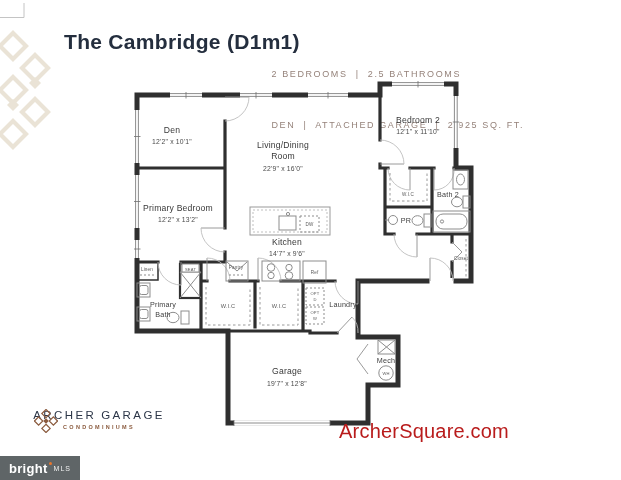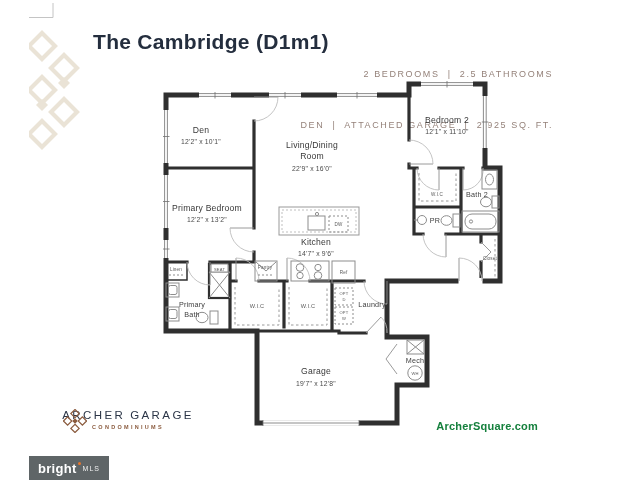--- a/index.html
+++ b/index.html
@@ -1,27 +1,27 @@
 <!DOCTYPE html>
 <html><head>
 <meta charset="utf-8">
 <style>
   html,body{margin:0;padding:0;background:#fff;}
   .page{position:relative;width:569px;height:480px;background:#fff;overflow:hidden;
-        font-family:"Liberation Sans",sans-serif;margin-left:29px;}
+        font-family:"Liberation Sans",sans-serif;}
   .title{position:absolute;left:64px;top:30px;font-size:21px;font-weight:600;
          color:#242e3e;letter-spacing:.3px;}
-  .specs{position:absolute;right:45px;top:32px;text-align:right;color:#95827a;
+  .specs{position:absolute;right:45px;top:32px;color:#95827a;
          font-size:9px;letter-spacing:1.6px;line-height:17px;font-weight:500;white-space:pre;}
   .brand{position:absolute;left:34px;top:409px;width:130px;text-align:center;}
   .brand-row{display:flex;align-items:center;justify-content:center;gap:5px;}
   .brand-word{font-size:11.5px;letter-spacing:2.4px;color:#2b3547;font-weight:500;}
   .brand-sub{margin-top:3px;font-size:5.5px;letter-spacing:2.3px;color:#8a5a3d;font-weight:700;}
-  .website{position:absolute;right:60px;top:420px;font-size:11px;font-weight:700;
-           color:#15803d;letter-spacing:.2px;}
+  .website{position:absolute;right:60px;top:420px;font-size:20px;font-weight:400;
+           color:#b91c1c;letter-spacing:.2px;}
   .mls{position:absolute;left:0;bottom:0;width:80px;height:24px;background:#5f6567;
        display:flex;align-items:center;justify-content:center;color:#fff;}
   .mls .b{font-size:13px;font-weight:600;letter-spacing:.3px;}
   .mls .dot{width:3px;height:3px;background:#e8762c;border-radius:50%;
             display:inline-block;margin:0 2px 9px 1px;}
   .mls .m{font-size:7px;letter-spacing:1px;opacity:.9;}
   svg{position:absolute;left:0;top:0;}
   #plan text{font-family:"Liberation Sans",sans-serif;text-anchor:middle;letter-spacing:.2px;}
   .rname{font-size:8.6px;fill:#383838;}
   .rdim{font-size:6.8px;fill:#4a4a4a;}

